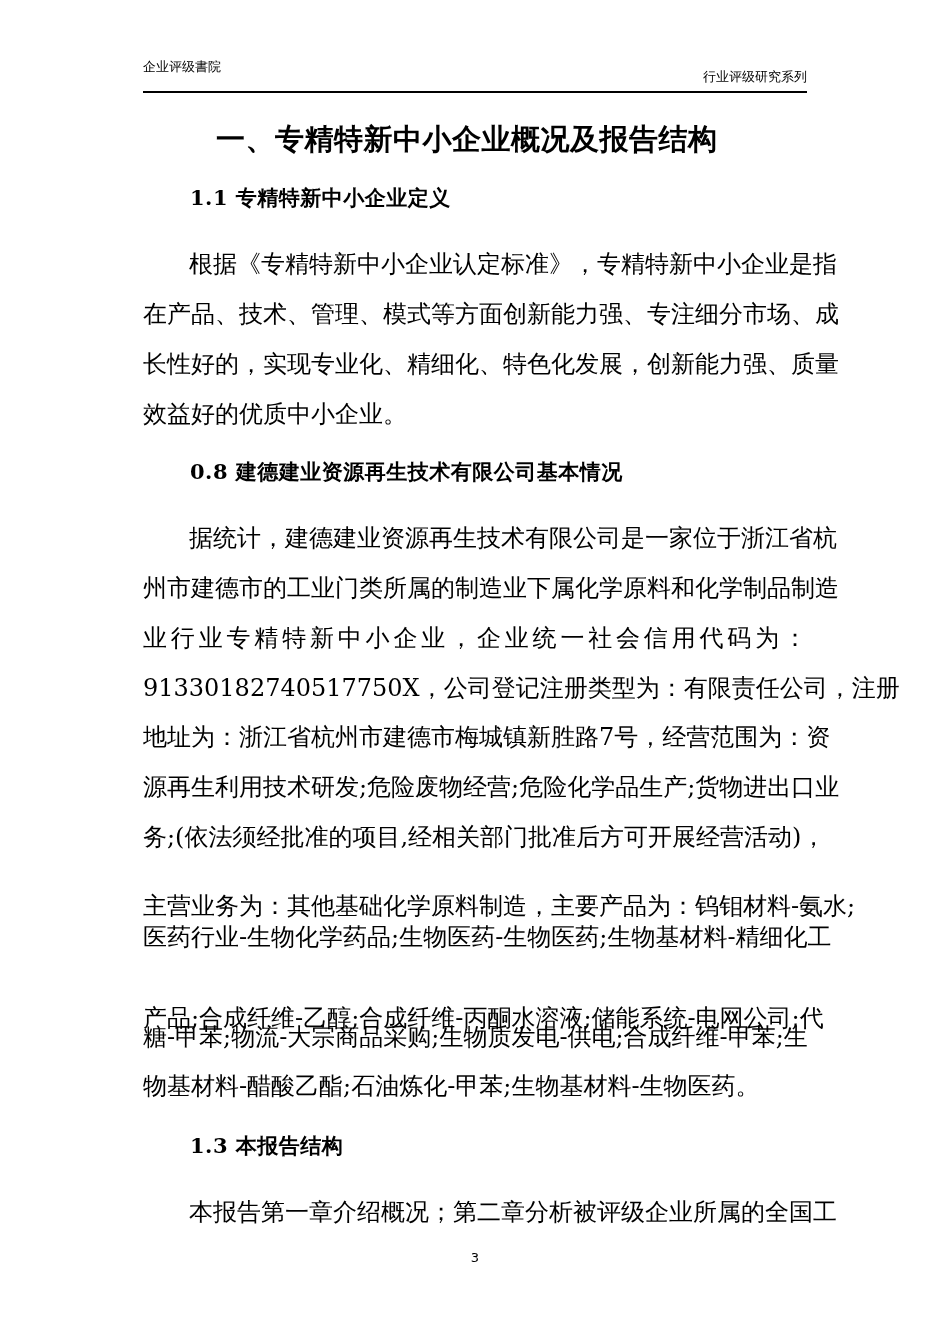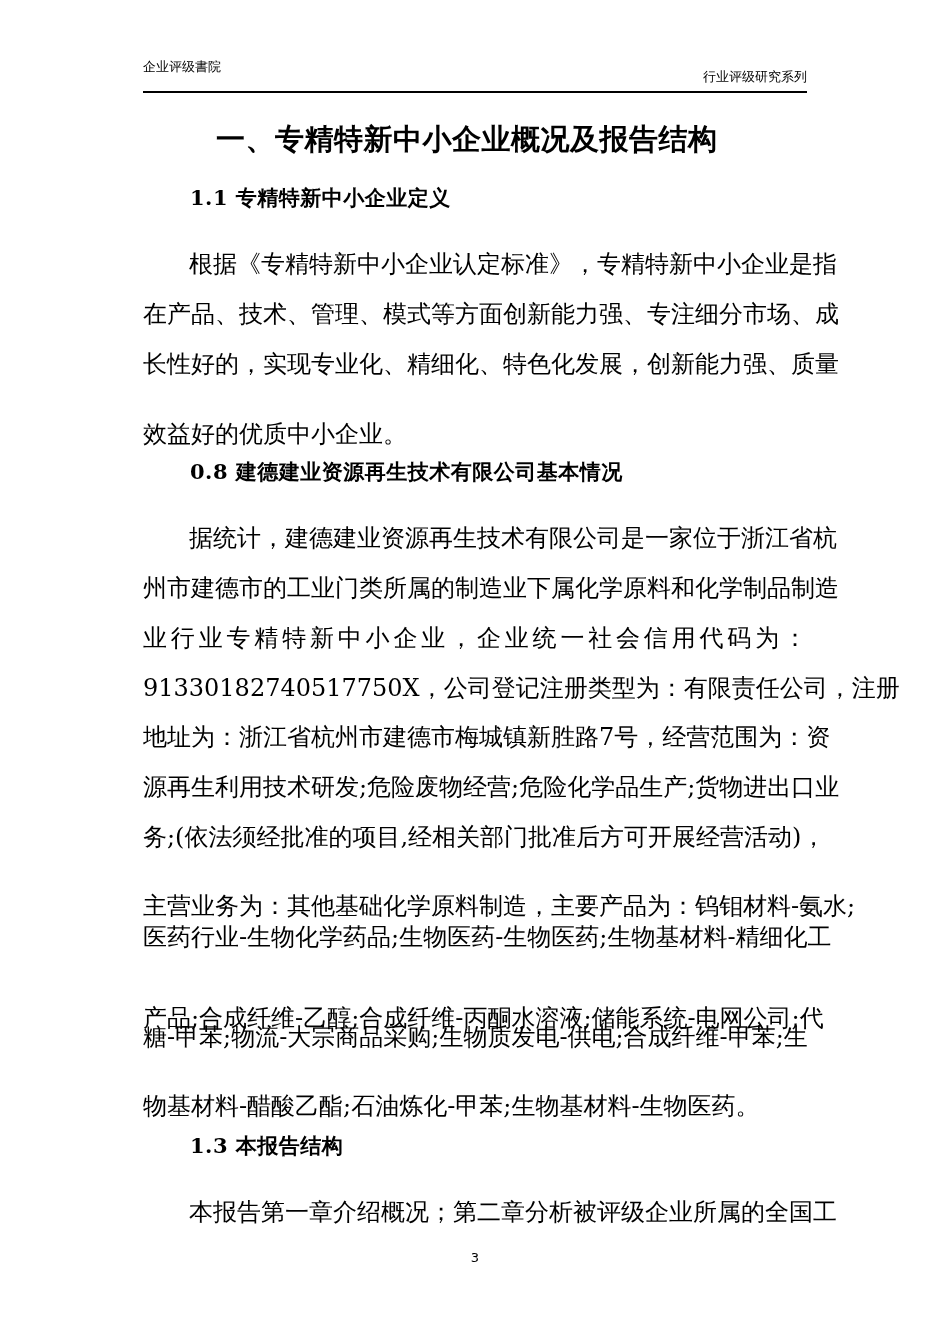--- a/index.html
+++ b/index.html
@@ -9,21 +9,21 @@
   .header-left { position: absolute; left: 0; top: 2px; }
   .header-right { position: absolute; right: 0; top: 2px; margin-top: 10px; }
   .header-rule { position: absolute; left: 143px; top: 91px; width: 664px; height: 2px; background: #000; }
   .h1 { position: absolute; left: 192px; top: 120px; font-family: "DejaVu Serif", serif;
     font-weight: bold; font-size: 29px; letter-spacing: 0.5px; margin-left: 24px; }
   .h2 { position: absolute; left: 190px; font-family: "DejaVu Serif", serif;
     font-weight: bold; font-size: 21px; letter-spacing: 0.5px; text-align: right; }
   .line { position: absolute; left: 143px; width: 664px; font-family: "DejaVu Serif", serif;
     font-size: 24px; white-space: nowrap; text-align: justify; text-align-last: justify; }
   .line.first { left: 189px; width: 618px; }
-  .line.last { text-align-last: left; margin-top: 20px; }
+  .line.last { text-align-last: left; }
   .page-number { position: absolute; left: 0; width: 950px; top: 1250px; text-align: center;
     font-family: "DejaVu Sans", sans-serif; font-size: 13px; }
 </style>
 </head>
 <body>
 
 <div class="header">
   <span class="header-left">企业评级書院</span>
   <span class="header-right">行业评级研究系列</span>
 </div>

